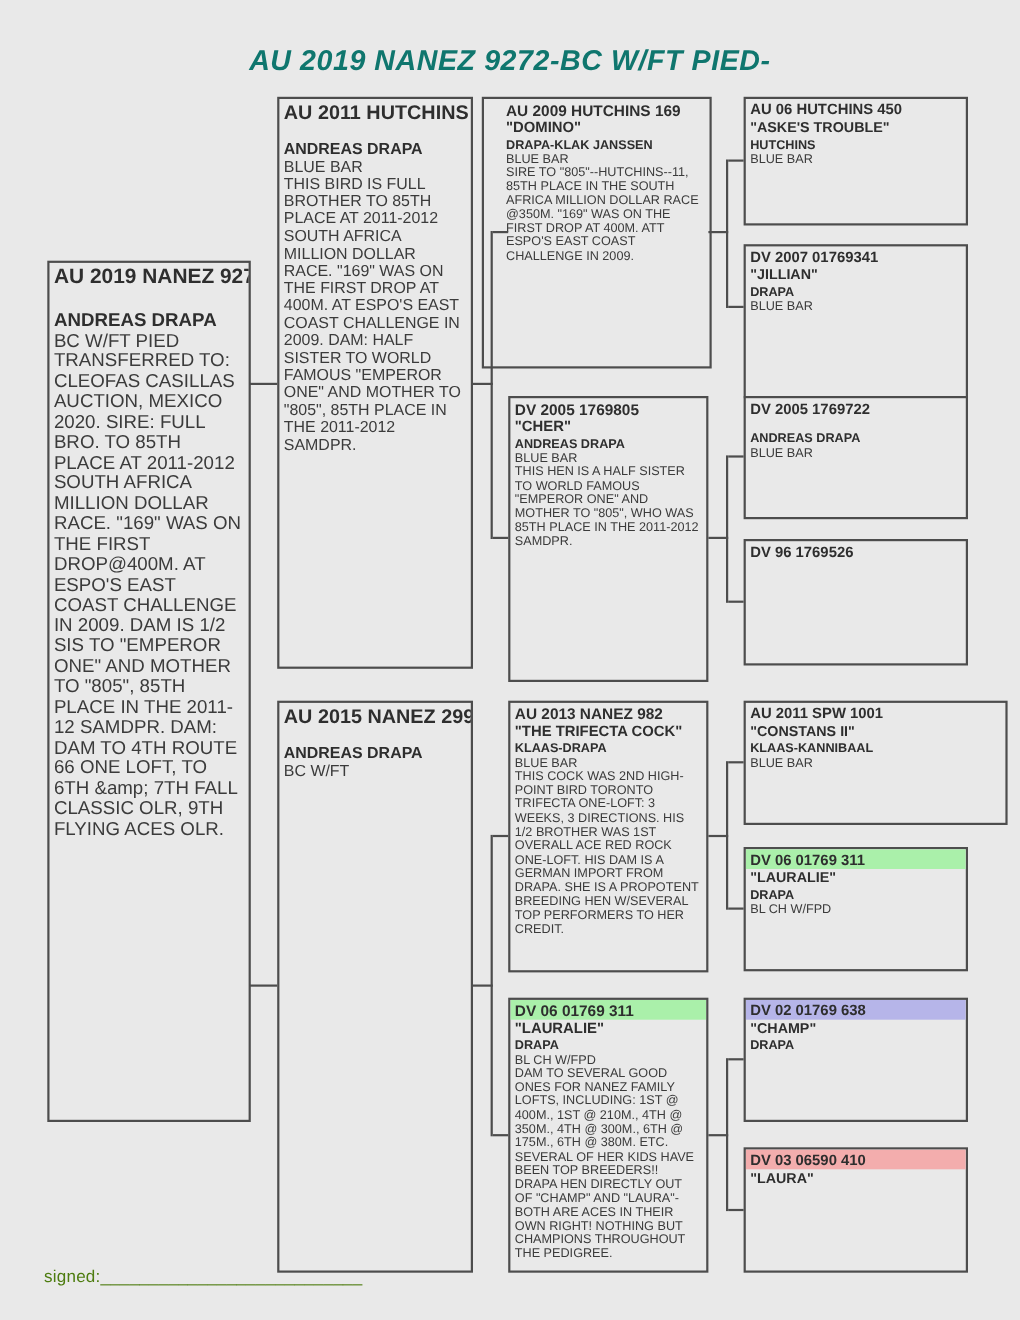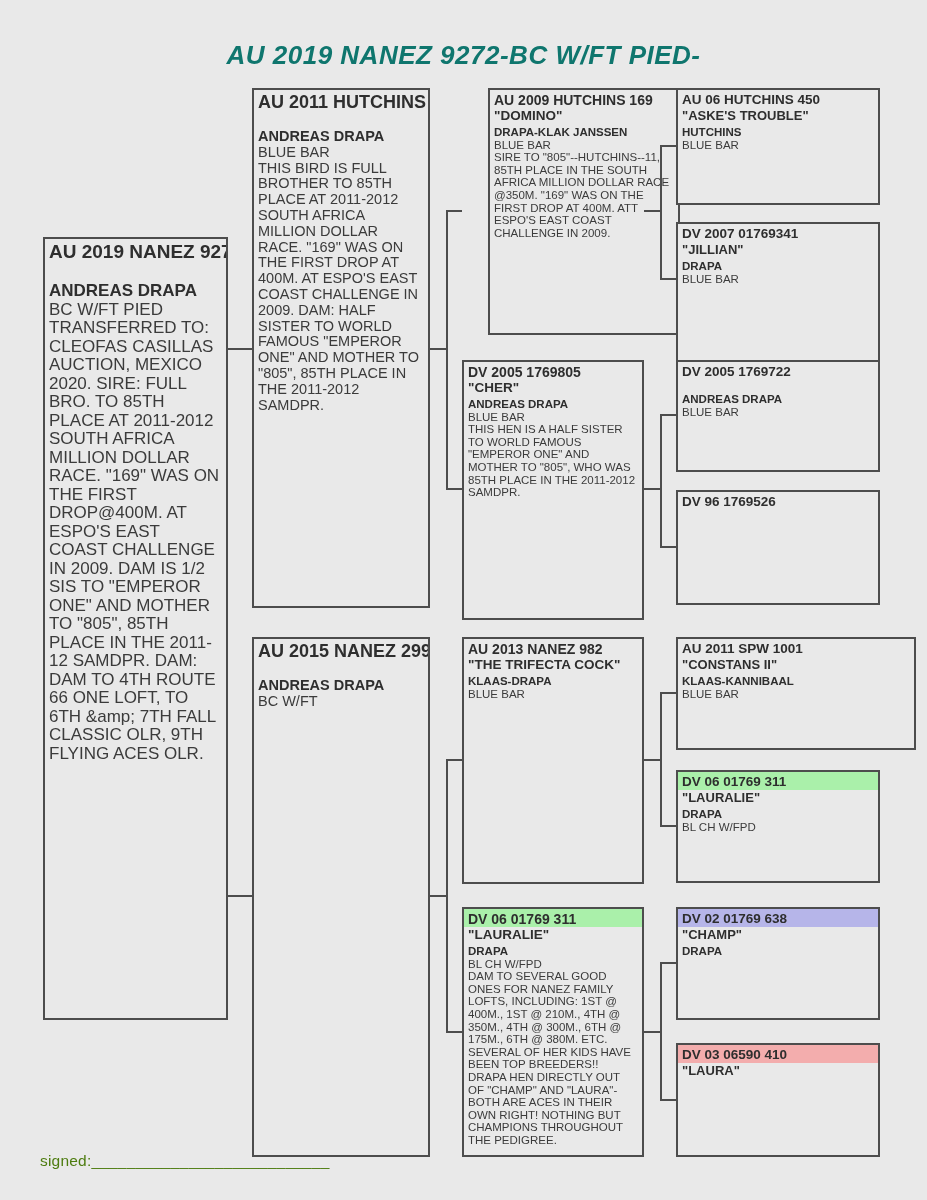--- a/index.html
+++ b/index.html
@@ -65,41 +65,42 @@
   <div class="desc">THIS BIRD IS FULL BROTHER TO 85TH PLACE AT 2011-2012 SOUTH AFRICA MILLION DOLLAR RACE. "169" WAS ON THE FIRST DROP AT 400M. AT ESPO'S EAST COAST CHALLENGE IN 2009. DAM: HALF SISTER TO WORLD FAMOUS "EMPEROR ONE" AND MOTHER TO "805", 85TH PLACE IN THE 2011-2012 SAMDPR.</div>
 </div>
 
 <div class="box g2 sp" style="left:252px;top:637px;width:178px;height:520px;">
   <div class="ring">AU 2015 NANEZ 2991</div>
   <div class="bird-name"></div>
   <div class="strain">ANDREAS DRAPA</div>
   <div class="color-line">BC W/FT</div>
 </div>
 
-<div class="box g3" style="left:488px;top:88px;width:192px;height:247px;">
+<div class="box g3" style="left:438px;top:88px;width:209px;height:247px;padding-left:16px;">
   <div class="ring">AU 2009 HUTCHINS 169</div>
   <div class="bird-name">"DOMINO"</div>
   <div class="strain">DRAPA-KLAK JANSSEN</div>
   <div class="color-line">BLUE BAR</div>
   <div class="desc">SIRE TO "805"--HUTCHINS--11, 85TH PLACE IN THE SOUTH AFRICA MILLION DOLLAR RACE @350M. "169" WAS ON THE FIRST DROP AT 400M. ATT ESPO'S EAST COAST CHALLENGE IN 2009.</div>
 </div>
 
 <div class="box g3" style="left:462px;top:360px;width:182px;height:260px;">
   <div class="ring">DV 2005 1769805</div>
   <div class="bird-name">"CHER"</div>
   <div class="strain">ANDREAS DRAPA</div>
   <div class="color-line">BLUE BAR</div>
   <div class="desc">THIS HEN IS A HALF SISTER TO WORLD FAMOUS "EMPEROR ONE" AND MOTHER TO "805", WHO WAS 85TH PLACE IN THE 2011-2012 SAMDPR.</div>
 </div>
 
 <div class="box g3" style="left:462px;top:637px;width:182px;height:247px;">
   <div class="ring">AU 2013 NANEZ 982</div>
   <div class="bird-name">"THE TRIFECTA COCK"</div>
   <div class="strain">KLAAS-DRAPA</div>
   <div class="color-line">BLUE BAR</div>
+  <div class="desc">THIS COCK WAS 2ND HIGH-POINT BIRD TORONTO TRIFECTA ONE-LOFT: 3 WEEKS, 3 DIRECTIONS. HIS 1/2 BROTHER WAS 1ST OVERALL ACE RED ROCK ONE-LOFT. HIS DAM IS A GERMAN IMPORT FROM DRAPA. SHE IS A PROPOTENT BREEDING HEN W/SEVERAL TOP PERFORMERS TO HER CREDIT.</div>
 </div>
 
 <div class="box g3" style="left:462px;top:907px;width:182px;height:250px;">
   <div class="ring" style="background: rgb(170, 240, 170);">DV 06 01769 311</div>
   <div class="bird-name">"LAURALIE"</div>
   <div class="strain">DRAPA</div>
   <div class="color-line">BL CH W/FPD</div>
   <div class="desc">DAM TO SEVERAL GOOD ONES FOR NANEZ FAMILY LOFTS, INCLUDING: 1ST @ 400M., 1ST @ 210M., 4TH @ 350M., 4TH @ 300M., 6TH @ 175M., 6TH @ 380M. ETC. SEVERAL OF HER KIDS HAVE BEEN TOP BREEDERS!! DRAPA HEN DIRECTLY OUT OF "CHAMP" AND "LAURA"- BOTH ARE ACES IN THEIR OWN RIGHT! NOTHING BUT CHAMPIONS THROUGHOUT THE PEDIGREE.</div>
 </div>
 

